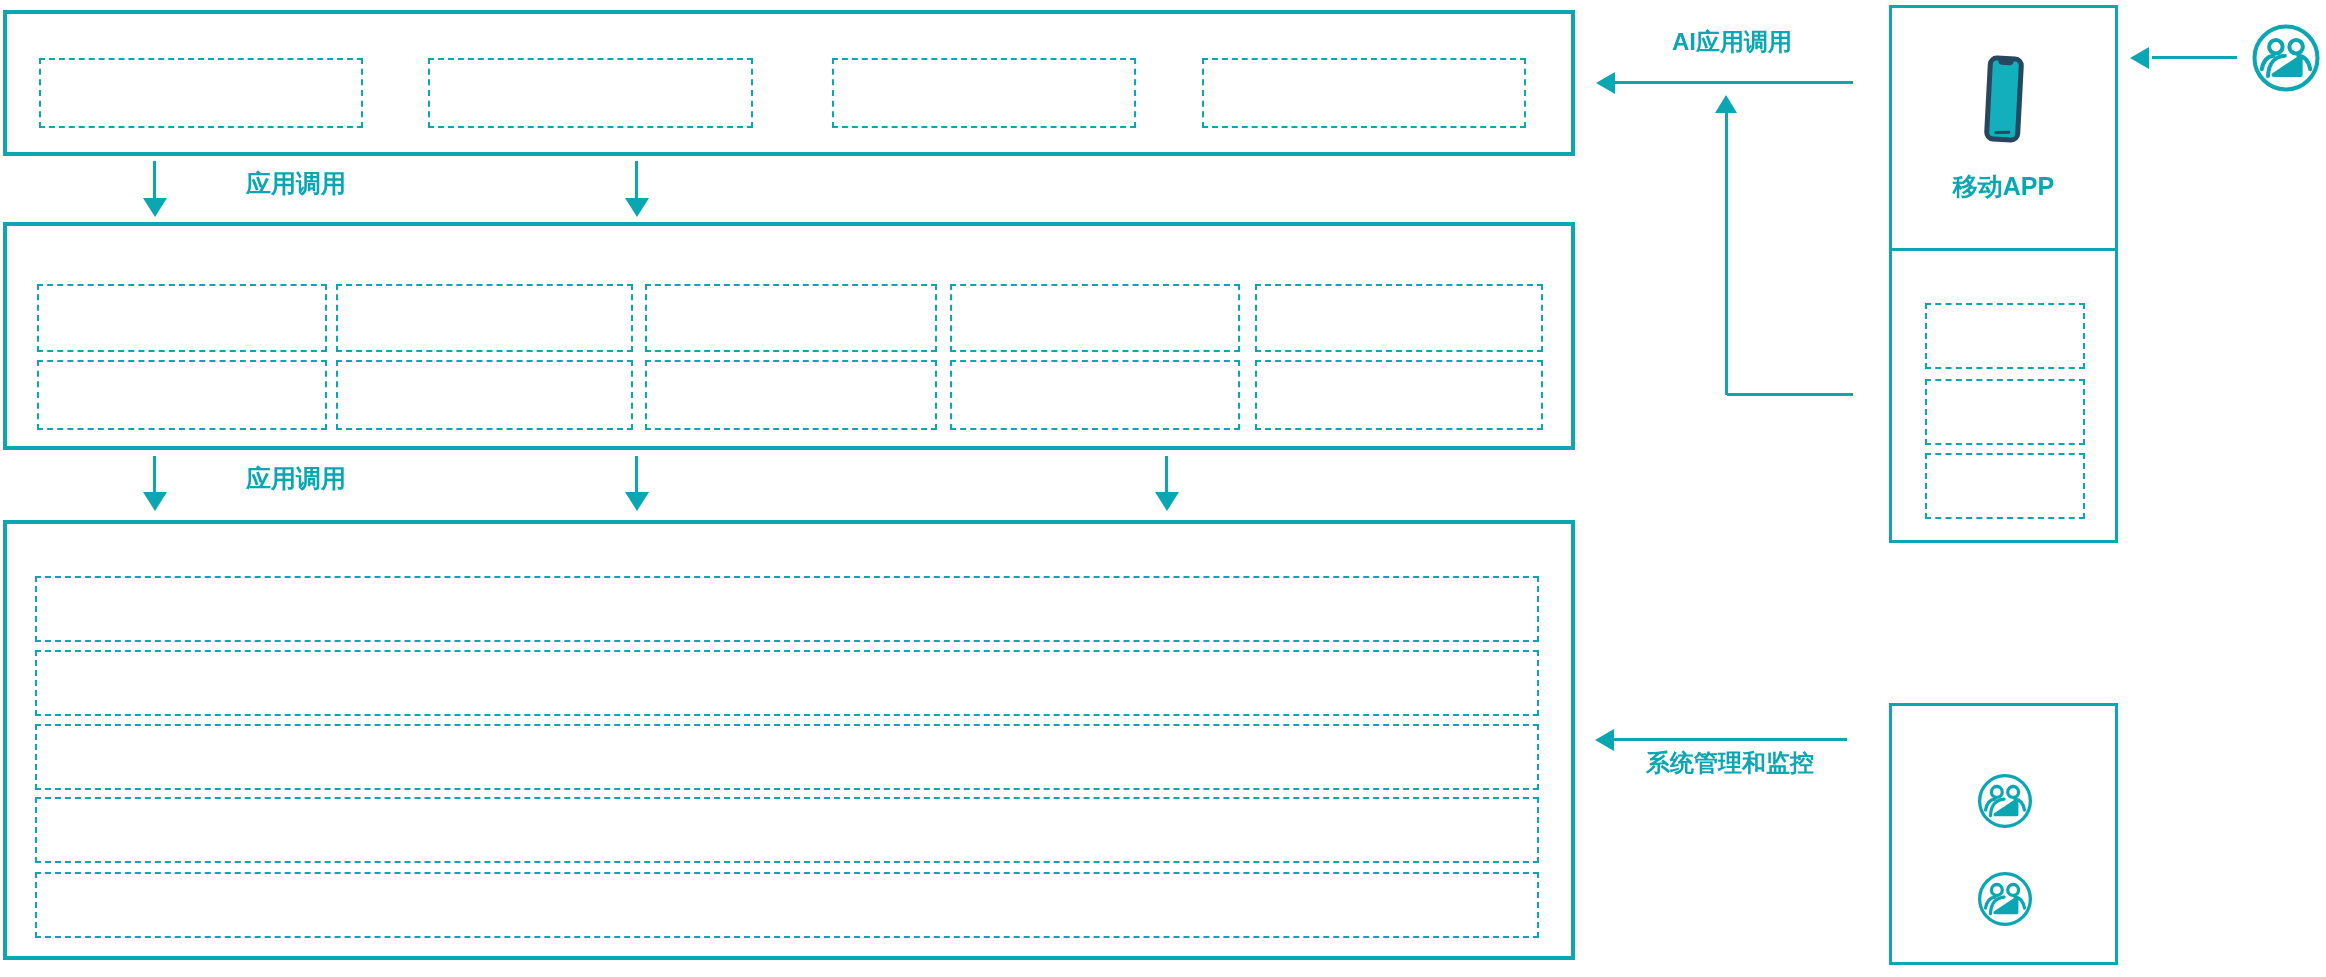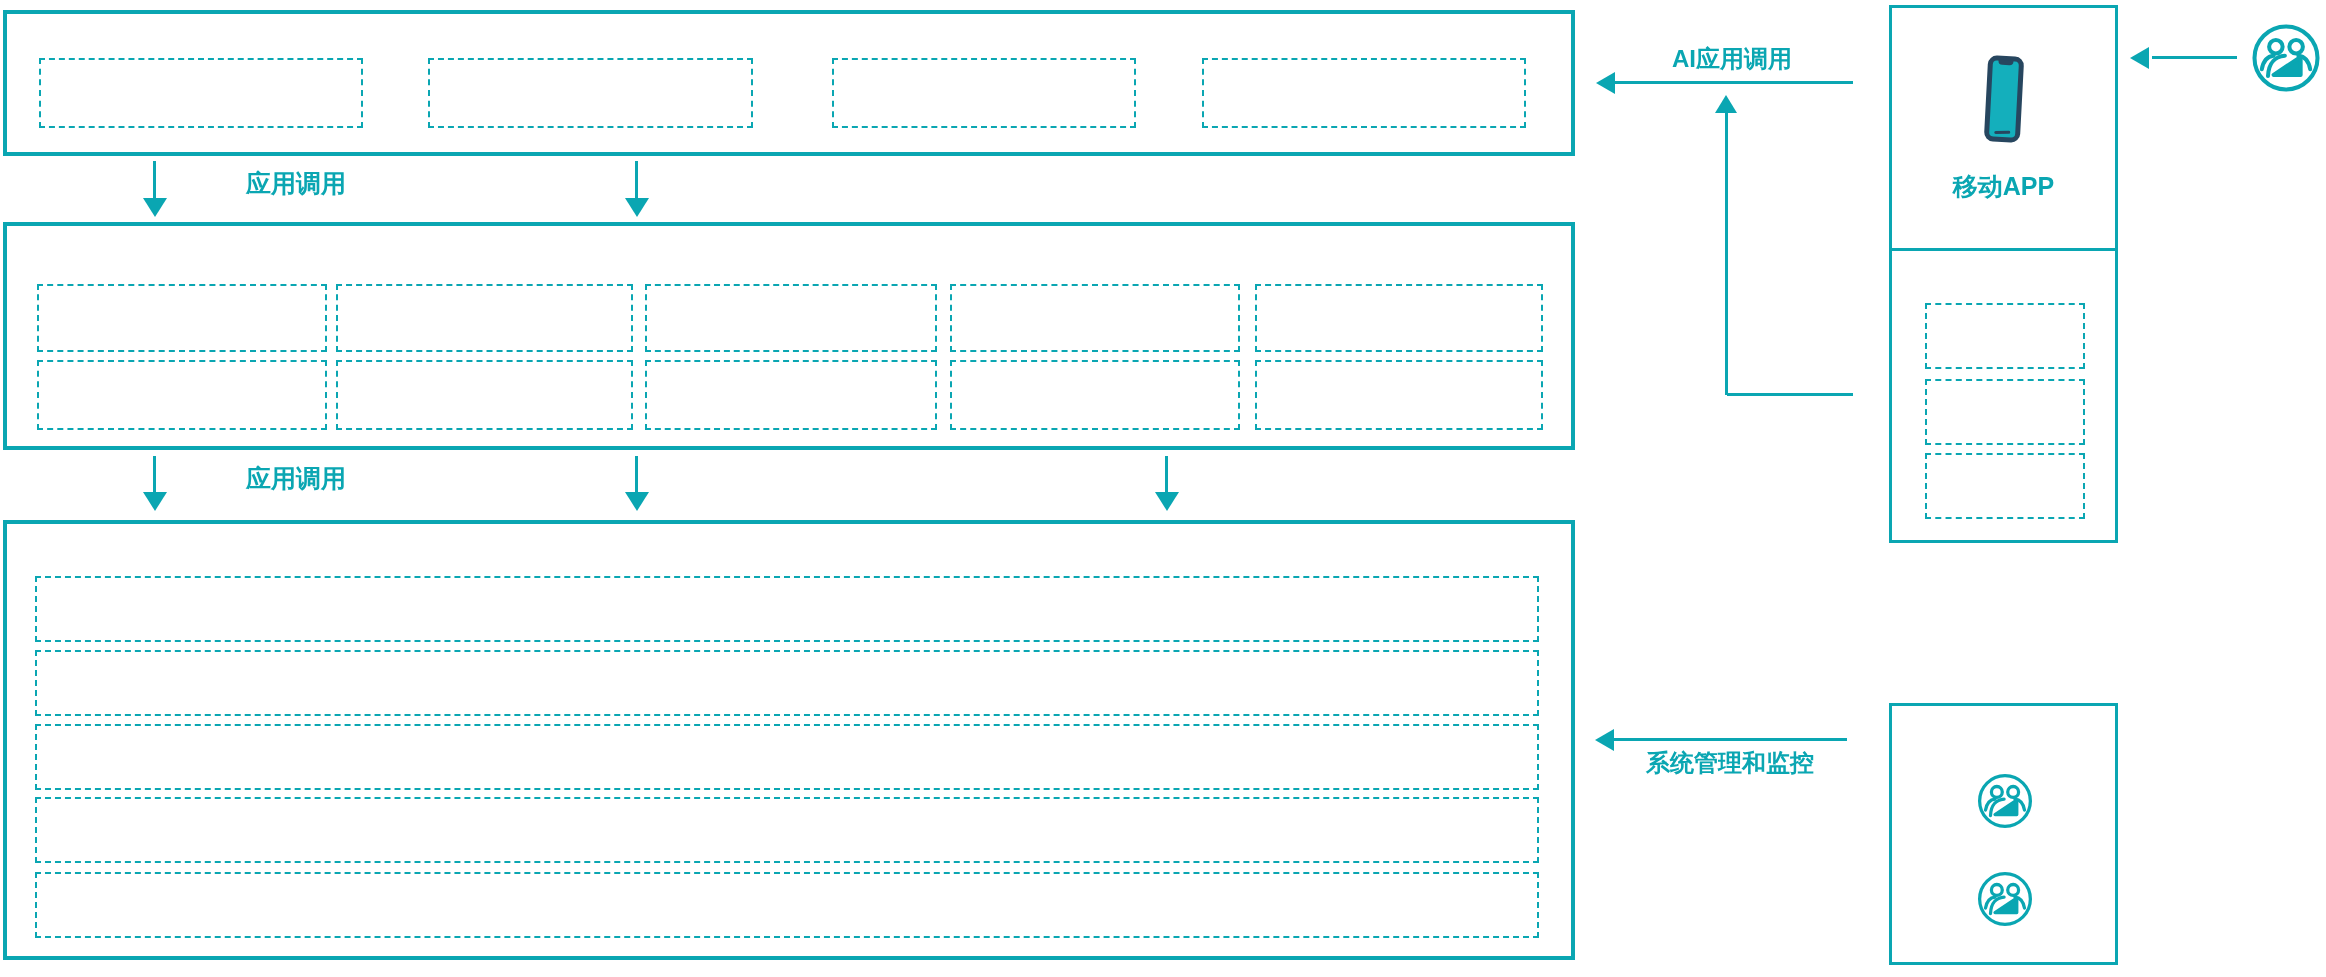--- a/index.html
+++ b/index.html
@@ -108,21 +108,21 @@
   <div class="lbl" style="left:246px;top:465px;">应用调用</div>
 
   <div class="solid-box" style="left:3px;top:520px;width:1572px;height:440px;">
     <div class="ph" style="left:28px;top:52px;width:1504px;height:66px;"></div>
     <div class="ph" style="left:28px;top:126px;width:1504px;height:66px;"></div>
     <div class="ph" style="left:28px;top:200px;width:1504px;height:66px;"></div>
     <div class="ph" style="left:28px;top:273px;width:1504px;height:66px;"></div>
     <div class="ph" style="left:28px;top:348px;width:1504px;height:66px;"></div>
   </div>
 
-  <div class="lbl" style="left:1672px;top:46px;font-size:24px;">AI应用调用</div>
+  <div class="lbl" style="left:1672px;top:29px;font-size:24px;">AI应用调用</div>
   <div class="stem-h" style="left:1615px;top:81px;width:238px;"></div>
   <div class="head-left" style="left:1596px;top:72px;"></div>
 
   <div class="head-up" style="left:1715px;top:95px;"></div>
   <div class="stem-v" style="left:1725px;top:112px;height:283px;"></div>
   <div class="stem-h" style="left:1727px;top:393px;width:126px;"></div>
 
   <div class="stem-h" style="left:1613px;top:738px;width:234px;"></div>
   <div class="head-left" style="left:1595px;top:729px;"></div>
   <div class="lbl" style="left:1646px;top:750px;font-size:24px;">系统管理和监控</div>

